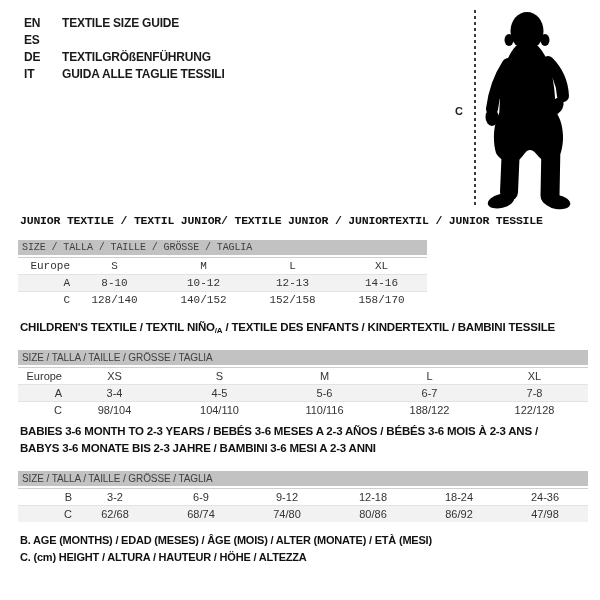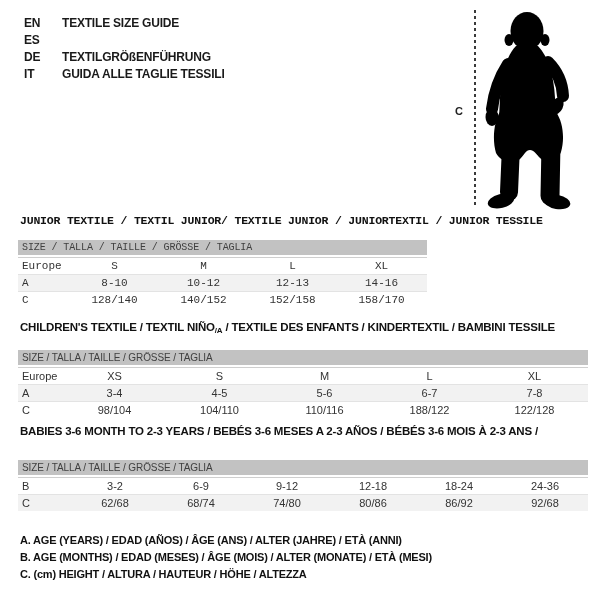--- a/index.html
+++ b/index.html
@@ -29,30 +29,30 @@
   }
   .baby-svg { position:absolute; left:478px; top:6px; }
 
   
   .tbl { position:absolute; left:18px; }
   .tbl h2 {
     font-size:11.5px; line-height:13px; font-weight:bold; color:#111;
     letter-spacing:-0.2px; margin:0 0 13px 2px; white-space:nowrap;
   }
   .tbl h2 sub { font-size:8px; vertical-align:-2px; }
-  .tbl.two-line-title h2 { line-height:17px; margin-bottom:20px; white-space:normal; }
+  .tbl.two-line-title h2 { line-height:17px; margin-bottom:14px; white-space:normal; }
   .size-bar {
     height:15px; line-height:15px; background:#c2c2c2; color:#3f3f3f;
     font-size:10px; padding-left:4px; margin-bottom:2px; letter-spacing:-0.1px;
   }
   .row { display:flex; height:17px; align-items:center; font-size:11px; color:#333; }
   .row.first { border-top:1px solid #cfcfcf; }
   .row + .row { border-top:1px solid #e3e3e3; }
   .row.shaded { background:#f2f2f2; }
-  .lab { padding-left:4px; white-space:nowrap; }
+  .lab { padding-left:4px; white-space:nowrap;text-align:right; }
   .cel { text-align:center; white-space:nowrap; }
   .t1 { width:409px;font-family:Liberation Mono, monospace; } .t1 .lab { flex:0 0 52px; } .t1 .cel { flex:0 0 89px; }
   .t2 { width:570px; } .t2 .lab { flex:0 0 44px; } .t2 .cel { flex:0 0 105px; }
   .t3 { width:570px; } .t3 .lab { flex:0 0 54px; } .t3 .cel { flex:0 0 86px; }
 
   
   .notes { position:absolute; left:20px; top:532px; }
   .note-line { font-size:11px; line-height:17px; font-weight:bold; color:#111; letter-spacing:-0.2px; white-space:nowrap; }
 </style>
 </head>
@@ -153,39 +153,39 @@
     <span class="cel">104/110</span>
     <span class="cel">110/116</span>
     <span class="cel">188/122</span>
     <span class="cel">122/128</span>
   </div>
 </section>
 
 <section class="tbl t3 two-line-title" style="top:423px;">
   <h2>
       <span style="display:block">BABIES 3-6 MONTH TO 2-3 YEARS / BEBÉS 3-6 MESES A 2-3 AÑOS / BÉBÉS 3-6 MOIS À 2-3 ANS /</span>
+      <span style="display:block">BABYS 3-6 MONATE BIS 2-3 JAHRE / BAMBINI 3-6 MESI A 2-3 ANNI</span>
     </h2>
   <div class="size-bar">SIZE / TALLA / TAILLE / GRÖSSE / TAGLIA</div>
   <div class="row first">
     <span class="lab">B</span>
     <span class="cel">3-2</span>
     <span class="cel">6-9</span>
     <span class="cel">9-12</span>
     <span class="cel">12-18</span>
     <span class="cel">18-24</span>
     <span class="cel">24-36</span>
   </div>
   <div class="row shaded">
     <span class="lab">C</span>
     <span class="cel">62/68</span>
     <span class="cel">68/74</span>
     <span class="cel">74/80</span>
     <span class="cel">80/86</span>
     <span class="cel">86/92</span>
-    <span class="cel">92/68</span>
+    <span class="cel">47/98</span>
   </div>
 </section>
 
 <div class="notes">
-  <div class="note-line">A. AGE (YEARS) / EDAD (AÑOS) / ÂGE (ANS) / ALTER (JAHRE) / ETÀ (ANNI)</div>
   <div class="note-line">B. AGE (MONTHS) / EDAD (MESES) / ÂGE (MOIS) / ALTER (MONATE) / ETÀ (MESI)</div>
   <div class="note-line">C. (cm) HEIGHT / ALTURA / HAUTEUR / HÖHE / ALTEZZA</div>
 </div>
 
 </body></html>

